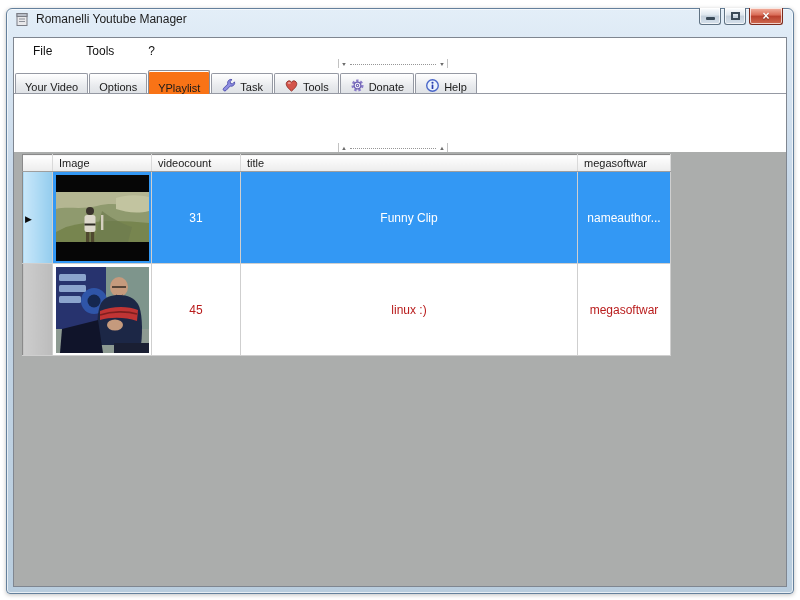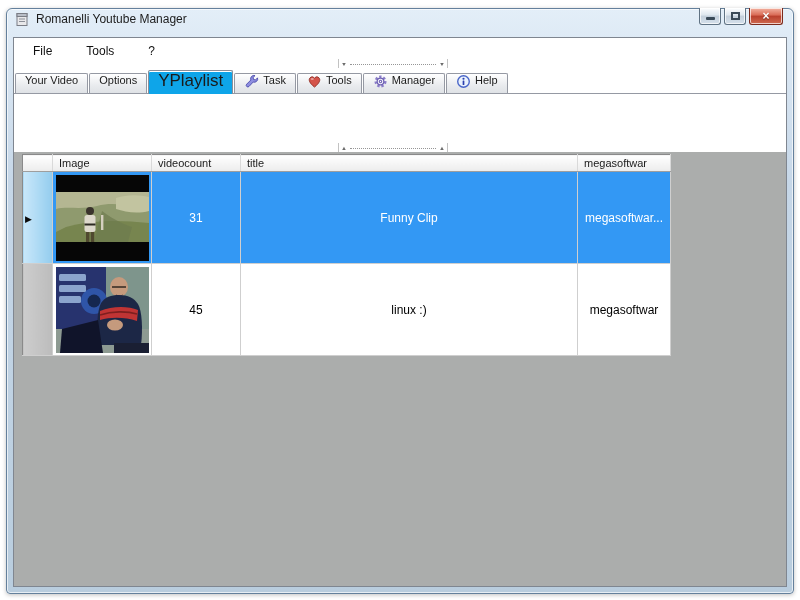--- a/index.html
+++ b/index.html
@@ -40,36 +40,36 @@
   .splitter{position:absolute;left:324px;width:110px;height:9px;display:flex;align-items:center;
     border-left:1px solid #c2c2c2;border-right:1px solid #c2c2c2;padding:0 2px;}
   .splitter .arr{font-size:6px;color:#6b6b6b;line-height:1;flex:0 0 auto;transform:scaleY(.9);}
   .splitter .dots{flex:1 1 auto;border-top:1px dotted #969696;margin:2px 3px 0 3px;}
   .splitter.s1{top:21px;}
   .splitter.s2{top:105px;}
 
   
   .tabstrip{position:absolute;left:0;top:32px;right:0;height:24px;display:flex;align-items:flex-end;
     padding-left:1px;border-bottom:1px solid #9599a3;background:#fff;}
-  .tab{display:flex;align-items:flex-start;justify-content:center;gap:4px;height:20px;margin-right:1px;
+  .tab{display:flex;align-items:flex-end;justify-content:center;gap:4px;height:20px;margin-right:1px;
     padding:0 9px;font-size:11px;color:#1a1a1a;border:1px solid #9599a3;border-bottom:none;
     border-radius:2px 2px 0 0;background:linear-gradient(#ffffff,#e9ebee 60%,#dfe2e6);position:relative;}
-  .tab.active{height:24px;background:#0ea5e9;margin-bottom:-1px;border-color:#8a8e99;
-    box-shadow:inset 0 1px 0 #fff;z-index:2;font-size:17px;}
+  .tab.active{height:24px;background:#f97316;margin-bottom:-1px;border-color:#8a8e99;
+    box-shadow:inset 0 1px 0 #fff;z-index:2;font-size:11px;}
   .tabicon{width:15px;height:15px;flex:0 0 auto;}
 
   
   .graypanel{position:absolute;left:0;right:0;top:114px;bottom:0;background:#abadac;}
   table.grid{position:absolute;left:8px;top:2px;border-collapse:collapse;table-layout:fixed;width:648px;
     background:#fff;border:1px solid #8a8a8a;}
   .grid th{height:17px;font-size:11px;font-weight:400;color:#1a1a1a;text-align:left;padding:0 0 0 6px;
     background:linear-gradient(#ffffff,#ececec);border-right:1px solid #d9d9d9;border-bottom:1px solid #9e9e9e;
     white-space:nowrap;overflow:hidden;}
   .grid td{height:92px;font-size:12px;border-right:1px solid #cfcfcf;border-bottom:1px solid #cfcfcf;
-    text-align:center;vertical-align:middle;padding:0;overflow:hidden;white-space:nowrap;color:#000000;}
+    text-align:center;vertical-align:middle;padding:0;overflow:hidden;white-space:nowrap;color:#b91c1c;}
   .grid tr.sel td{background:#3398f4;color:#ffffff;}
   .grid td.rowhdr{background:linear-gradient(90deg,#cdcdcd,#bcbcbc);text-align:left;padding-left:2px;}
   .grid tr.sel td.rowhdr{background:linear-gradient(90deg,#c9e8fa,#93ccee);}
   .selarrow{font-size:9px;color:#0a0a0a;line-height:1;}
   .thumbwrap{width:93px;margin:0 auto;display:block;}
   .thumbwrap svg{display:block;}
 </style>
 </head>
 <body>
 
@@ -140,21 +140,21 @@
         <span>Tools</span>
       </div>
       <div class="tab">
         <span class="tabicon">
           <svg width="15" height="15" viewBox="0 0 14 14">
             <circle cx="7" cy="7" r="4.4" fill="none" stroke="#8a7cc8" stroke-width="2.4" stroke-dasharray="2.1 1.7"></circle>
             <circle cx="7" cy="7" r="3.1" fill="#f2f0fa" stroke="#6f62b4" stroke-width="1.2"></circle>
             <circle cx="7" cy="7" r="1.1" fill="#ffffff" stroke="#6f62b4" stroke-width="1"></circle>
           </svg>
         </span>
-        <span>Manager</span>
+        <span>Donate</span>
       </div>
       <div class="tab">
         <span class="tabicon">
           <svg width="15" height="15" viewBox="0 0 14 14">
             <circle cx="7" cy="7" r="5.4" fill="#eaf2fd" stroke="#4a66c8" stroke-width="1.3"></circle>
             <circle cx="7" cy="4.4" r="1" fill="#2a3fae"></circle>
             <rect x="6.2" y="6.1" width="1.6" height="4.2" rx="0.5" fill="#2a3fae"></rect>
           </svg>
         </span>
         <span>Help</span>
@@ -204,21 +204,21 @@
                 <rect x="30" y="57" width="3.4" height="10" fill="#50492f"></rect>
                 <rect x="34.8" y="57" width="3.4" height="10" fill="#50492f"></rect>
                 <rect x="45" y="40" width="2.4" height="15" fill="#d5cfbf"></rect>
                 <rect x="0" y="0" width="93" height="17" fill="#060606"></rect>
                 <rect x="0" y="67" width="93" height="19" fill="#060606"></rect>
               </svg>
             </span>
           </td>
           <td>31</td>
           <td>Funny Clip</td>
-          <td>megasoftwar...</td>
+          <td>nameauthor...</td>
         </tr>
 
         <tr>
           <td class="rowhdr"></td>
           <td>
             <span class="thumbwrap">
               <svg width="93" height="86" viewBox="0 0 93 86">
                 <rect width="93" height="86" fill="#7e958c"></rect>
                 <rect x="0" y="0" width="50" height="62" fill="#27336e"></rect>
                 <circle cx="38" cy="34" r="13" fill="#2f55a8"></circle>

